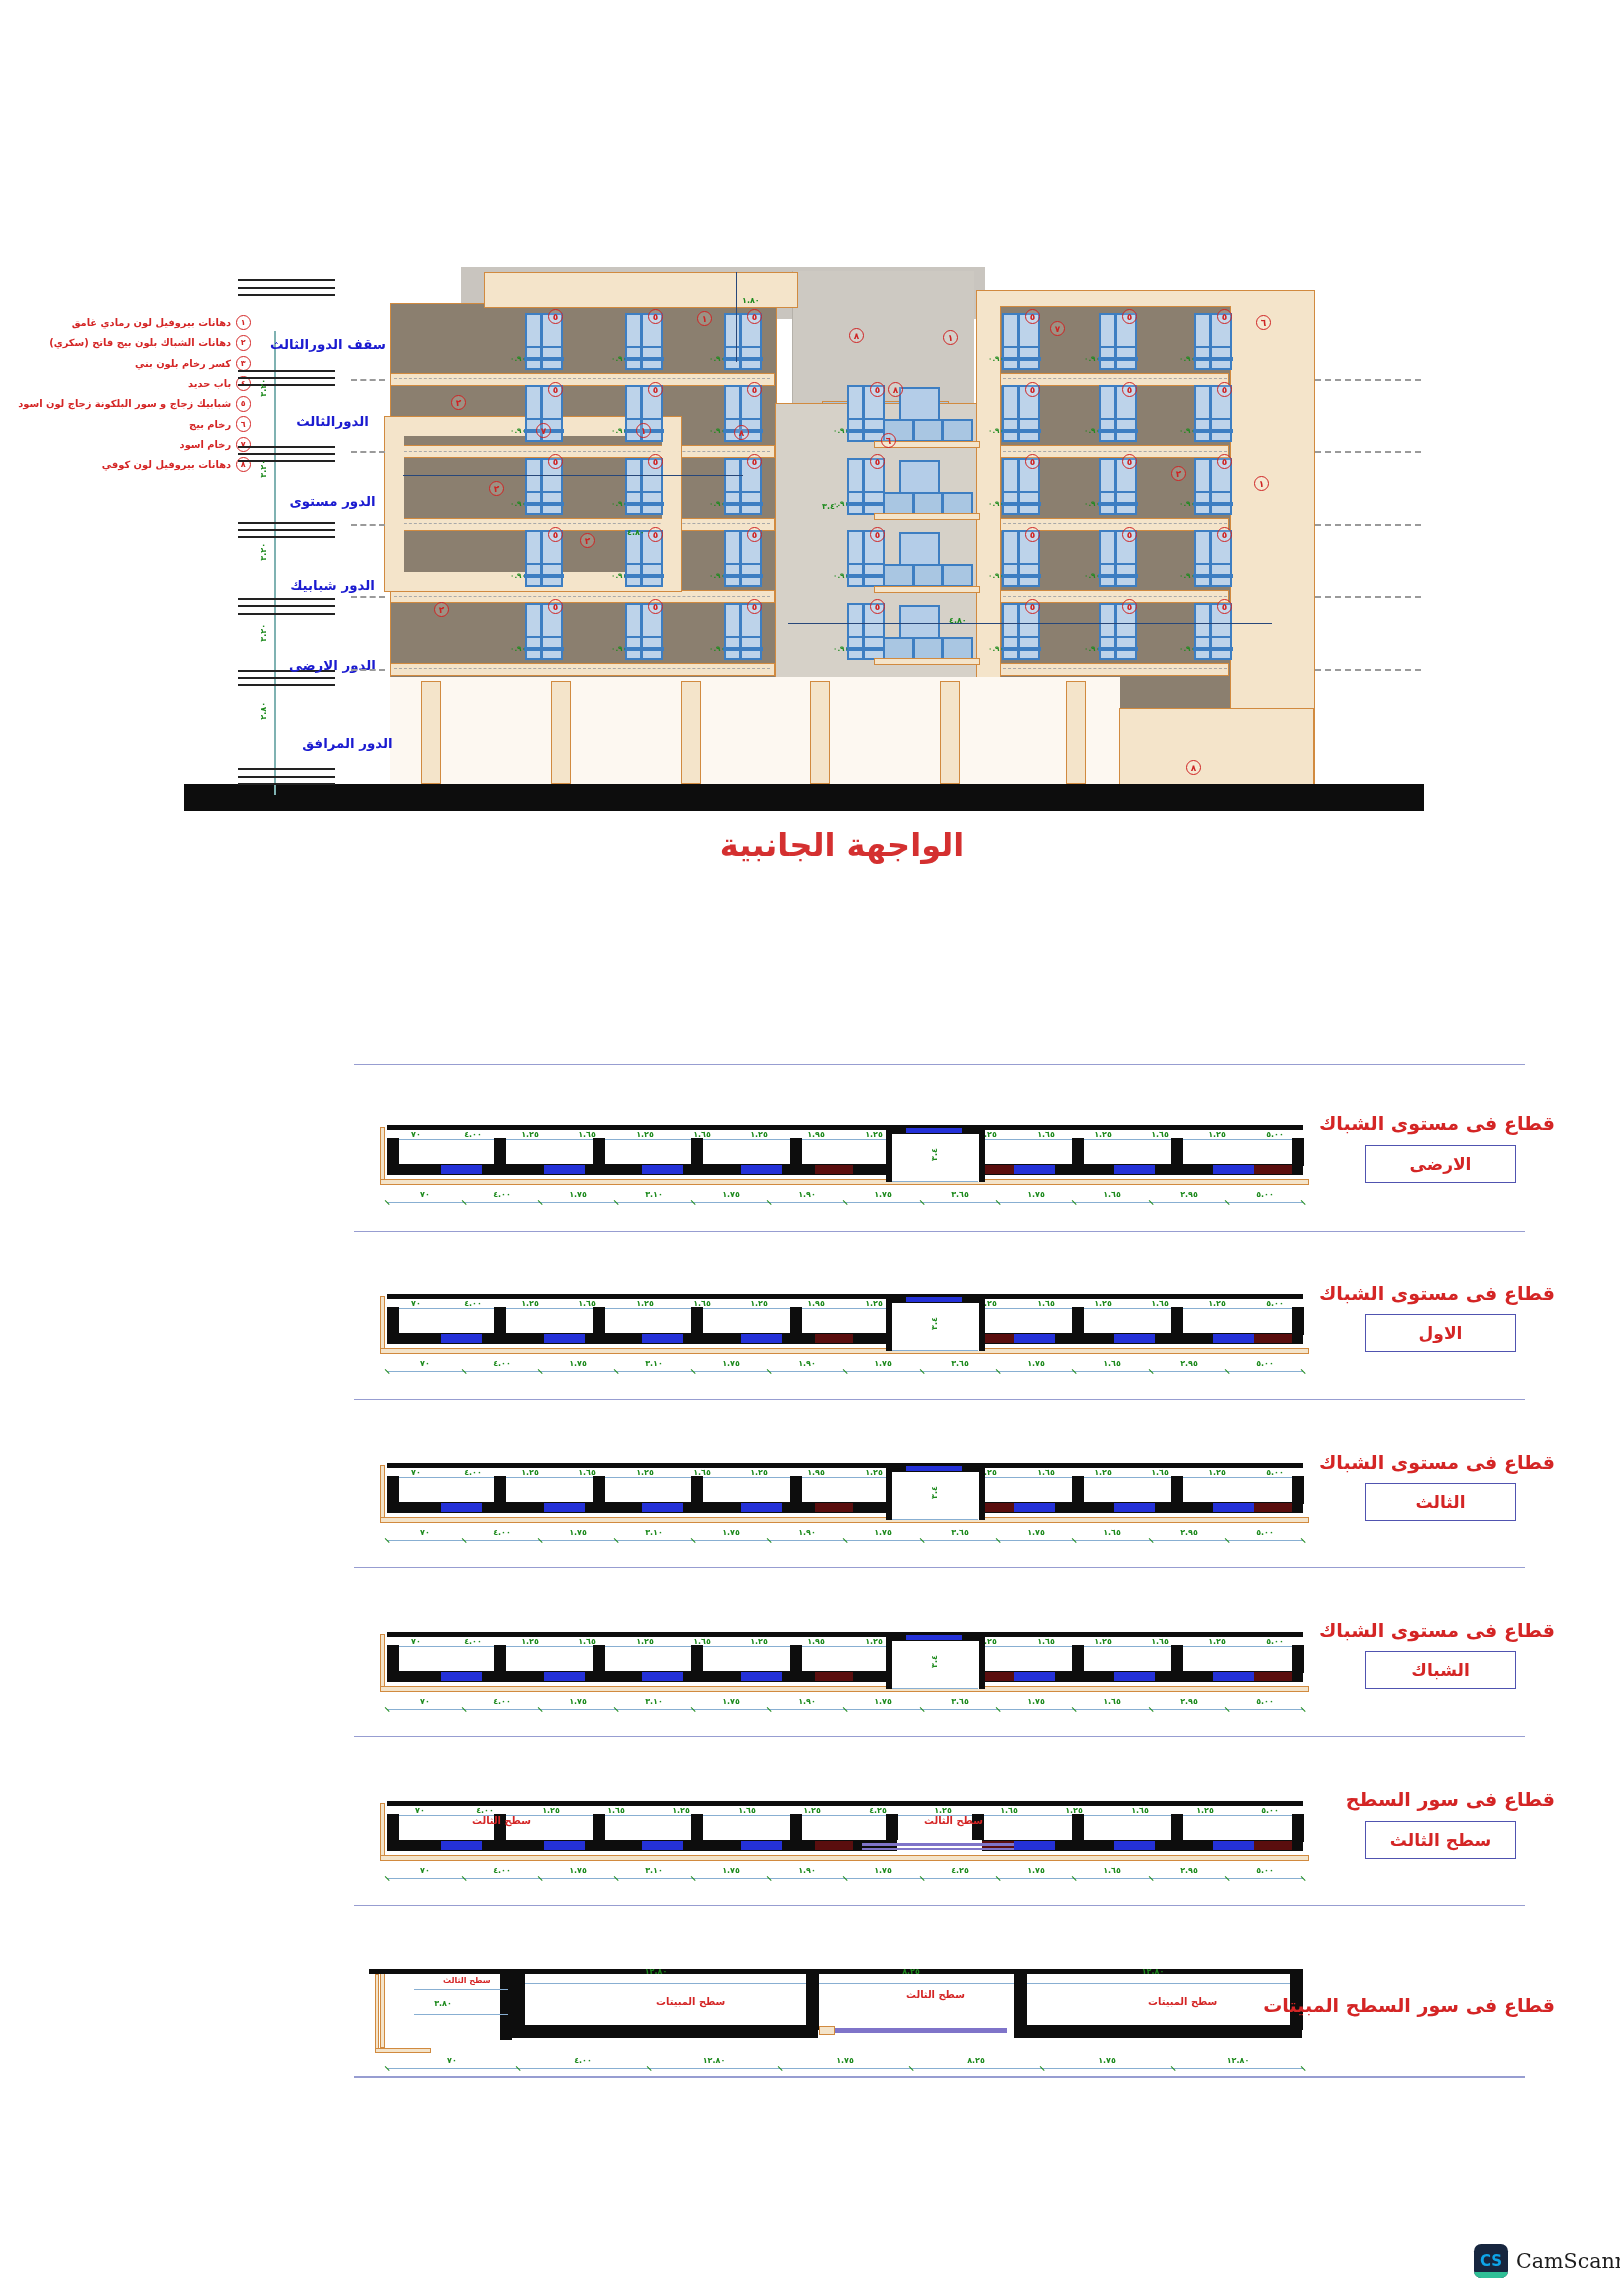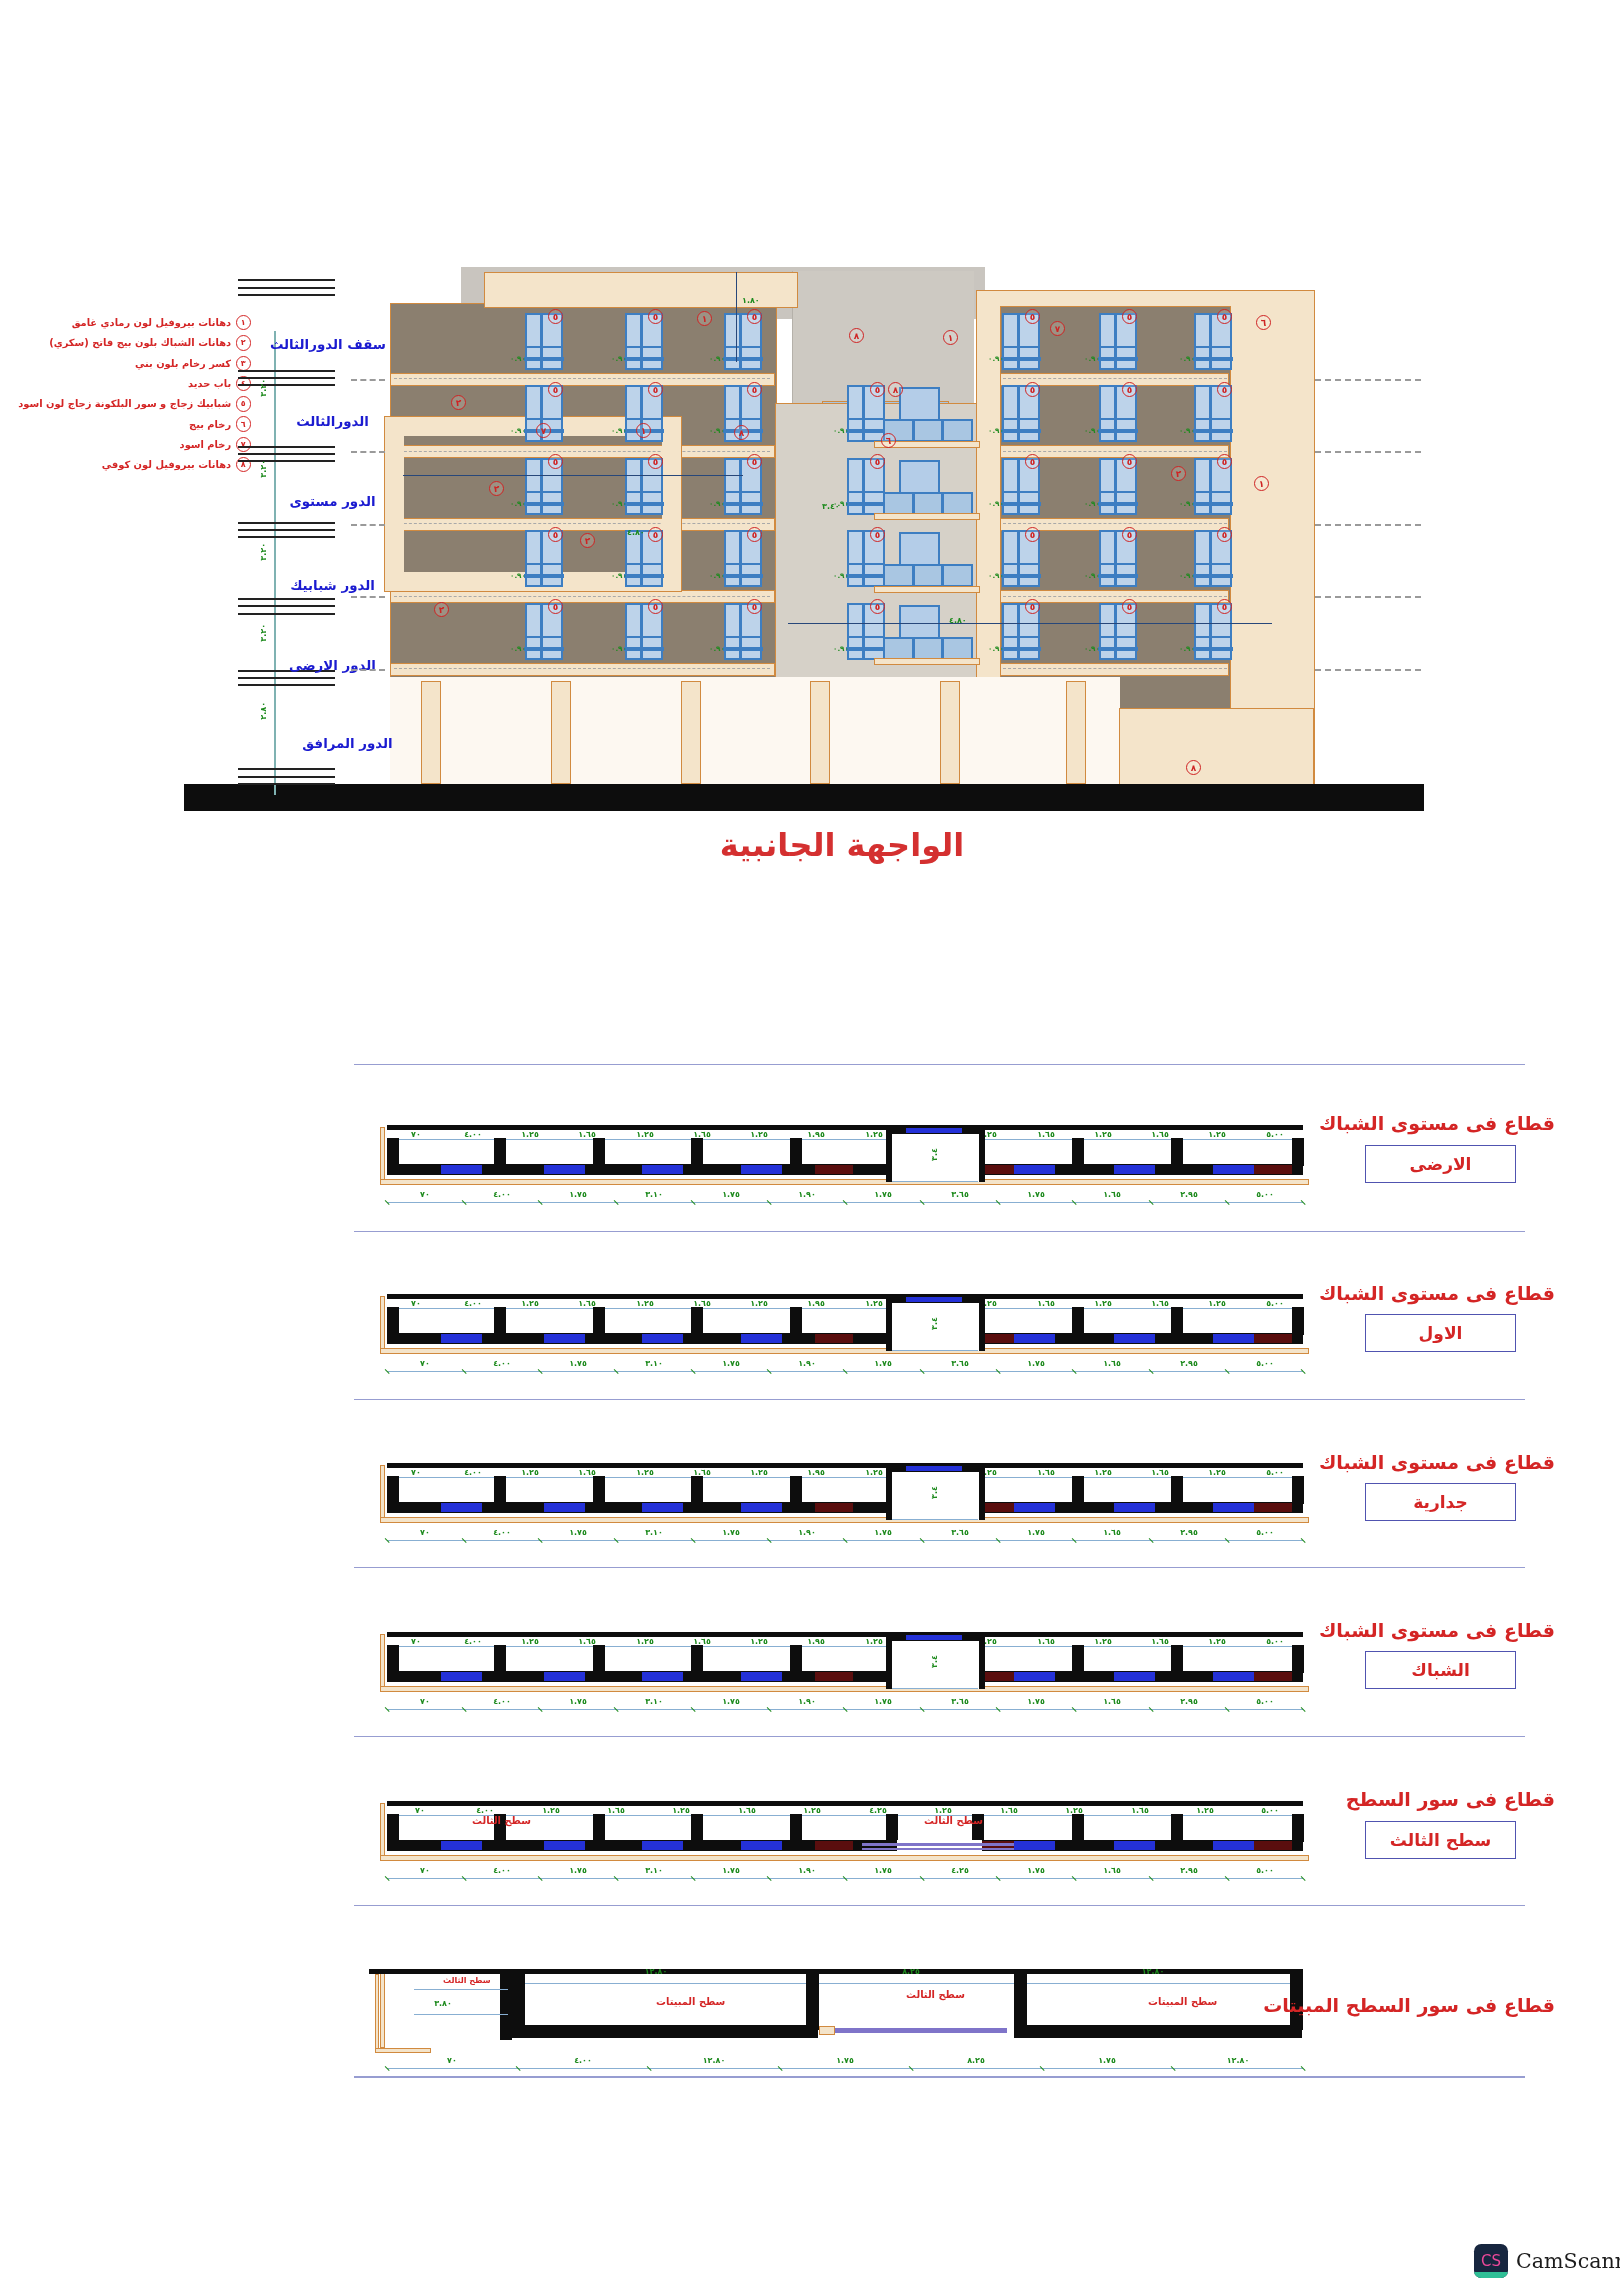--- a/index.html
+++ b/index.html
@@ -25,21 +25,21 @@
   .sec-lab{position:absolute;font-size:9.9px;font-weight:bold;color:#d42525;direction:rtl;white-space:nowrap;}
   .dimnum{position:absolute;font-size:8px;font-weight:bold;color:#1d8a1d;white-space:nowrap;transform:translateX(-50%);}
   .tick{position:absolute;width:6.3px;height:6.3px;}
   .tick:before{content:"";position:absolute;left:0;top:2.7px;width:6.3px;height:1.3px;background:#1d8a1d;transform:rotate(45deg);}
   .leg-row{display:flex;flex-direction:row;align-items:center;justify-content:flex-end;gap:7.2px;height:23px;}
   .leg-txt{font-size:12px;font-weight:bold;color:#d42525;direction:rtl;white-space:nowrap;}
   .leg-sw{width:38px;height:11.6px;border-radius:2.7px;flex:0 0 auto;}
   #title-main{font-size:32px;font-weight:bold;color:#d43030;direction:rtl;letter-spacing:1.8px;}
   #cs-footer{display:flex;align-items:center;gap:8px;}
   #cs-icon{width:34px;height:34px;border-radius:7.2px;background:#17263f;position:relative;overflow:hidden;
-           display:flex;align-items:center;justify-content:center;color:#ec4899;font-weight:normal;font-size:15px;}
+           display:flex;align-items:center;justify-content:center;color:#0ea5e9;font-weight:bold;font-size:15px;}
   #cs-icon .bar{position:absolute;left:0;bottom:0;width:100%;height:6.3px;background:#2fbf96;}
   #cs-name{font-family:"DejaVu Serif","Liberation Serif",serif;font-size:20.6px;color:#1c1c1c;}
 </style>
 </head>
 <body>
 
 <div id="sheet">
 
   <div class="abs" id="notes" style="left:52px;top:315px;width:199px;display:flex;flex-direction:column;gap:4.9px;">
       <div class="note-row">
@@ -691,21 +691,21 @@
       <div class="tick" style="left: 608px; top: 74px;"></div>
       <div class="dimnum" style="left: 725px; top: 65px;">١.٦٥</div>
       <div class="tick" style="left: 684px; top: 74px;"></div>
       <div class="dimnum" style="left: 802px; top: 65px;">٢.٩٥</div>
       <div class="tick" style="left: 761px; top: 74px;"></div>
       <div class="dimnum" style="left: 878px; top: 65px;">٥.٠٠</div>
       <div class="tick" style="left: 837px; top: 74px;"></div>
       <div class="tick" style="left: 913px; top: 74px;"></div>
     </div>
     <div class="abs sec-head" style="left: 1324px; top: 1451px; width: 231px;">قطاع فى مستوى الشباك</div>
-    <div class="abs sec-box" style="left: 1365px; top: 1483px; width: 149px; height: 36px;">جدارية</div>
+    <div class="abs sec-box" style="left: 1365px; top: 1483px; width: 149px; height: 36px;">الثالث</div>
     <div class="abs" style="left: 387px; top: 1632px; width: 916px; height: 134px;">
       <div class="abs" style="left: -7.2px; top: 1.8px; width: 3.6px; height: 56px; background: rgb(244, 228, 202); border: 0.9px solid rgb(209, 138, 63);"></div>
       <div class="abs" style="left: -7.2px; top: 54px; width: 927px; height: 3.6px; background: rgb(244, 228, 202); border: 0.9px solid rgb(209, 138, 63);"></div>
       <div class="abs" style="left: 0px; top: 0px; width: 916px; height: 4.5px; background: rgb(13, 13, 13);"></div>
       <div class="abs" style="left: 5.4px; top: 14.3px; width: 905px; height: 0px; border-top: 1.8px solid rgb(136, 175, 210);"></div>
       <div class="dimnum" style="left: 29px; top: 4.5px;">٧٠</div>
       <div class="dimnum" style="left: 86px; top: 4.5px;">٤.٠٠</div>
       <div class="dimnum" style="left: 143px; top: 4.5px;">١.٢٥</div>
       <div class="dimnum" style="left: 200px; top: 4.5px;">١.٦٥</div>
       <div class="dimnum" style="left: 258px; top: 4.5px;">١.٢٥</div>

